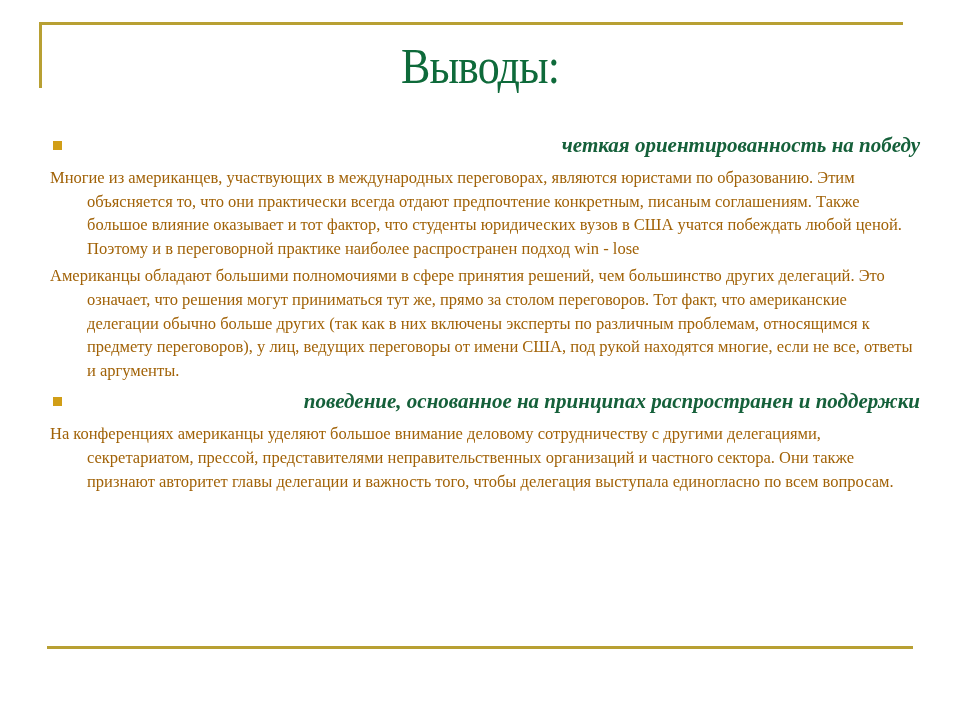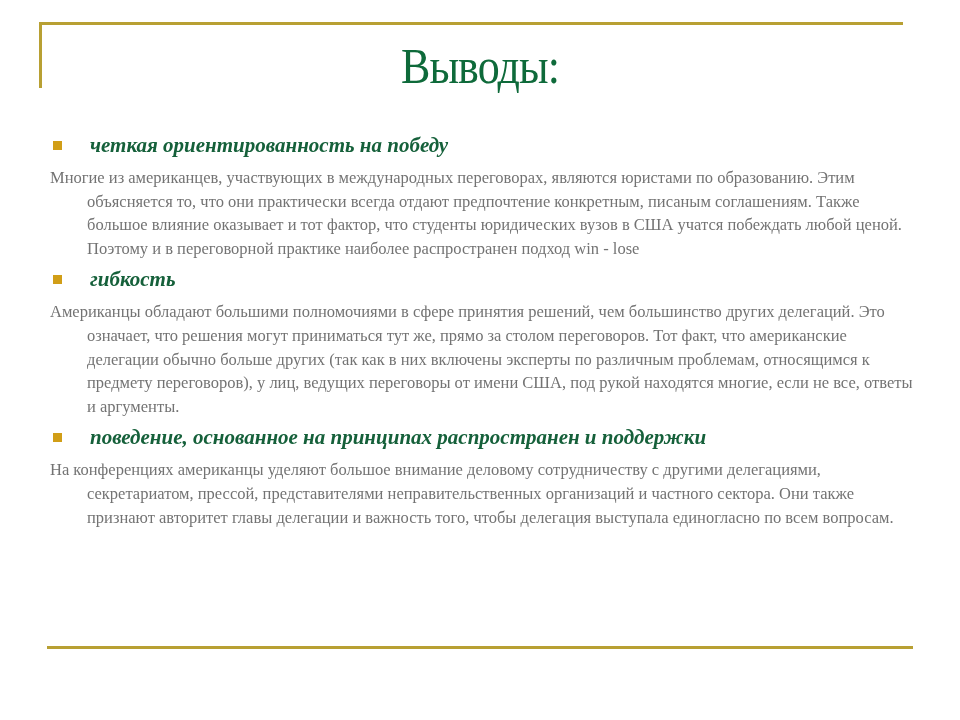--- a/index.html
+++ b/index.html
@@ -61,35 +61,36 @@
     .bullet-heading {
       position: relative;
       padding-left: 40px;
       font-size: 21px;
       font-weight: bold;
       font-style: italic;
       color: #15603a;
       line-height: 30px;
       height: 30px;
       margin-bottom: 6px;
+      text-align: right;
     }
     .bullet-marker {
       position: absolute;
       left: 3px;
       top: 11px;
       width: 9px;
       height: 9px;
       background: #d19e17;
     }
     .body-para {
       font-size: 16.5px;
       line-height: 23.6px;
       padding-left: 37px;
       text-indent: -37px;
-      color: #737373;
+      color: #a16207;
       margin-bottom: 4px;
     }
     .section-1 { margin-bottom: 0; }
   </style>
 </head>
 <body>
 
 <div class="top-line"></div>
 <div class="left-line"></div>
 
@@ -99,24 +100,20 @@
 
   <div class="section section-1">
     <div class="bullet-heading">
       <span class="bullet-marker"></span>
       <span>четкая ориентированность на победу</span>
     </div>
     <div class="body-para">Многие из американцев, участвующих в международных переговорах, являются юристами по образованию. Этим объясняется то, что они практически всегда отдают предпочтение конкретным, писаным соглашениям. Также большое влияние оказывает и тот фактор, что студенты юридических вузов в США учатся побеждать любой ценой. Поэтому и в переговорной практике наиболее распространен подход win - lose</div>
   </div>
 
   <div class="section section-2">
-    <div class="bullet-heading">
-      <span class="bullet-marker"></span>
-      <span>гибкость</span>
-    </div>
     <div class="body-para">Американцы обладают большими полномочиями в сфере принятия решений, чем большинство других делегаций. Это означает, что решения могут приниматься тут же, прямо за столом переговоров. Тот факт, что американские делегации обычно больше других (так как в них включены эксперты по различным проблемам, относящимся к предмету переговоров), у лиц, ведущих переговоры от имени США, под рукой находятся многие, если не все, ответы и аргументы.</div>
   </div>
 
   <div class="section section-3">
     <div class="bullet-heading">
       <span class="bullet-marker"></span>
       <span>поведение, основанное на принципах распространен и поддержки</span>
     </div>
     <div class="body-para">На конференциях американцы уделяют большое внимание деловому сотрудничеству с другими делегациями, секретариатом, прессой, представителями неправительственных организаций и частного сектора. Они также признают авторитет главы делегации и важность того, чтобы делегация выступала единогласно по всем вопросам.</div>
   </div>

